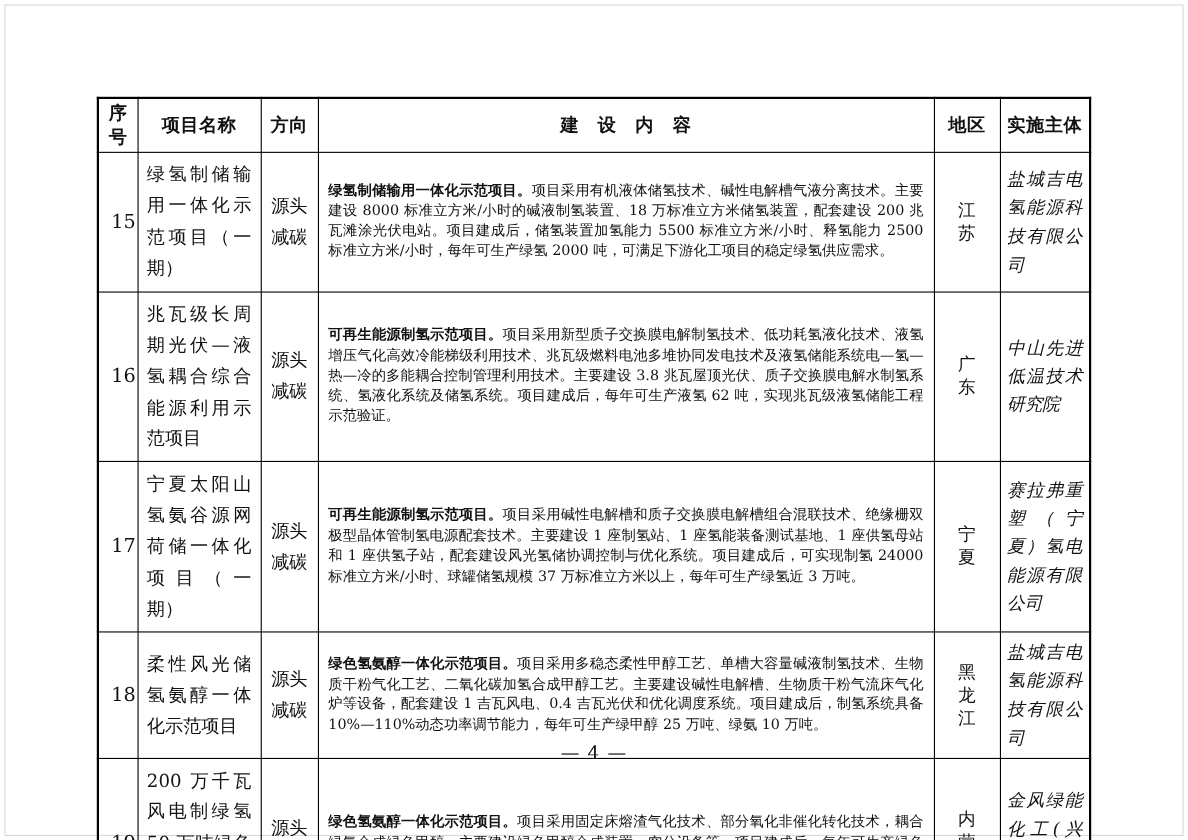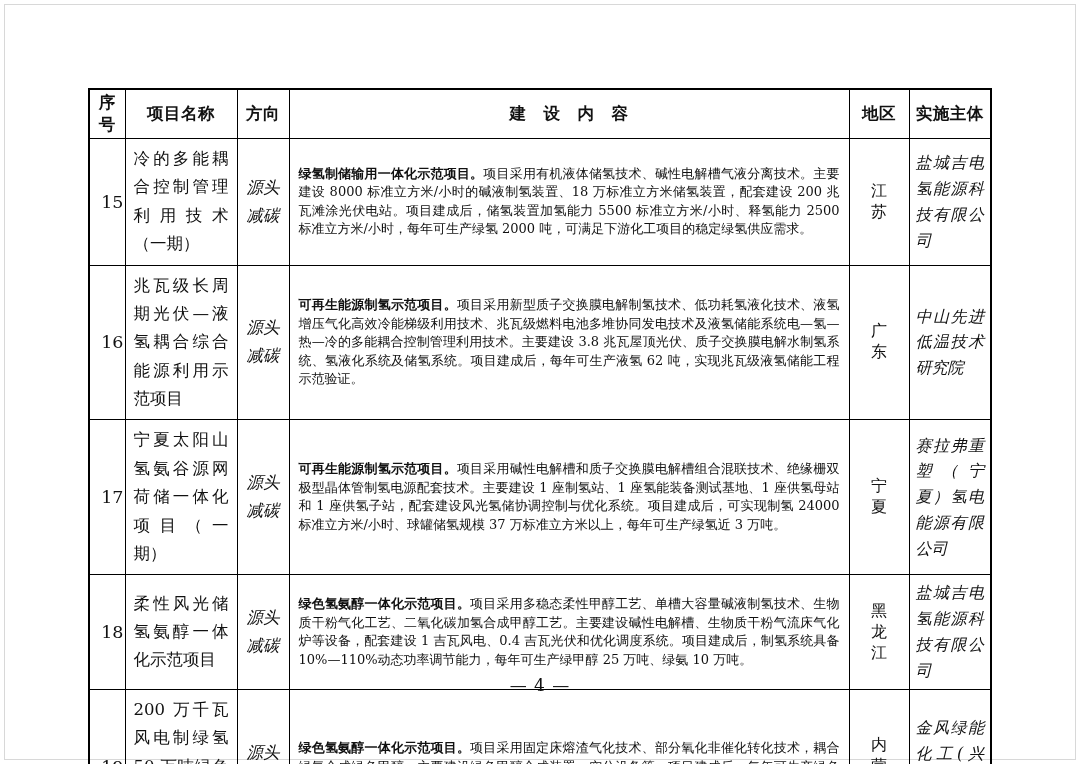--- a/index.html
+++ b/index.html
@@ -24,21 +24,21 @@
   .doc-table th{
     font-weight:bold;font-size:16.5px;text-align:center;
     height:32px;padding:2px 2px;letter-spacing:0.5px;
   }
   td.c-no{text-align:right;font-size:17.5px;}
   td.c-name{
     font-size:16.5px;line-height:1.72;text-align:justify;
     padding:6px 8px;
   }
   td.c-dir{
-    font-size:16.5px;line-height:1.7;text-align:center;padding:2px 9px;font-style:italic;
+    font-size:16.5px;line-height:1.7;text-align:center;padding:2px 9px;
   }
   td.c-content{
     font-size:13px;line-height:1.42;text-align:justify;
     padding:5px 9px;
   }
   td.c-content .lead{font-weight:bold;}
   td.c-region{text-align:center;font-size:16px;padding:2px 20px;}
   td.c-entity{
     font-size:16px;line-height:1.62;text-align:justify;padding:5px 6px;font-style:italic;
   }
@@ -72,21 +72,21 @@
       <th>项目名称</th>
       <th>方向</th>
       <th>建　设　内　容</th>
       <th>地区</th>
       <th>实施主体</th>
     </tr>
   </thead>
   <tbody>
     <tr class="r15">
       <td class="c-no">15</td>
-      <td class="c-name">冷的多能耦合控制管理利用技术（一期）</td>
+      <td class="c-name">绿氢制储输用一体化示范项目（一期）</td>
       <td class="c-dir">源头减碳</td>
       <td class="c-content"><span class="lead">绿氢制储输用一体化示范项目。</span><span>项目采用有机液体储氢技术、碱性电解槽气液分离技术。主要建设 8000 标准立方米/小时的碱液制氢装置、18 万标准立方米储氢装置，配套建设 200 兆瓦滩涂光伏电站。项目建成后，储氢装置加氢能力 5500 标准立方米/小时、释氢能力 2500 标准立方米/小时，每年可生产绿氢 2000 吨，可满足下游化工项目的稳定绿氢供应需求。</span></td>
       <td class="c-region">江苏</td>
       <td class="c-entity">盐城吉电氢能源科技有限公司</td>
     </tr>
     <tr class="r16">
       <td class="c-no">16</td>
       <td class="c-name">兆瓦级长周期光伏—液氢耦合综合能源利用示范项目</td>
       <td class="c-dir">源头减碳</td>
       <td class="c-content"><span class="lead">可再生能源制氢示范项目。</span><span>项目采用新型质子交换膜电解制氢技术、低功耗氢液化技术、液氢增压气化高效冷能梯级利用技术、兆瓦级燃料电池多堆协同发电技术及液氢储能系统电—氢—热—冷的多能耦合控制管理利用技术。主要建设 3.8 兆瓦屋顶光伏、质子交换膜电解水制氢系统、氢液化系统及储氢系统。项目建成后，每年可生产液氢 62 吨，实现兆瓦级液氢储能工程示范验证。</span></td>

